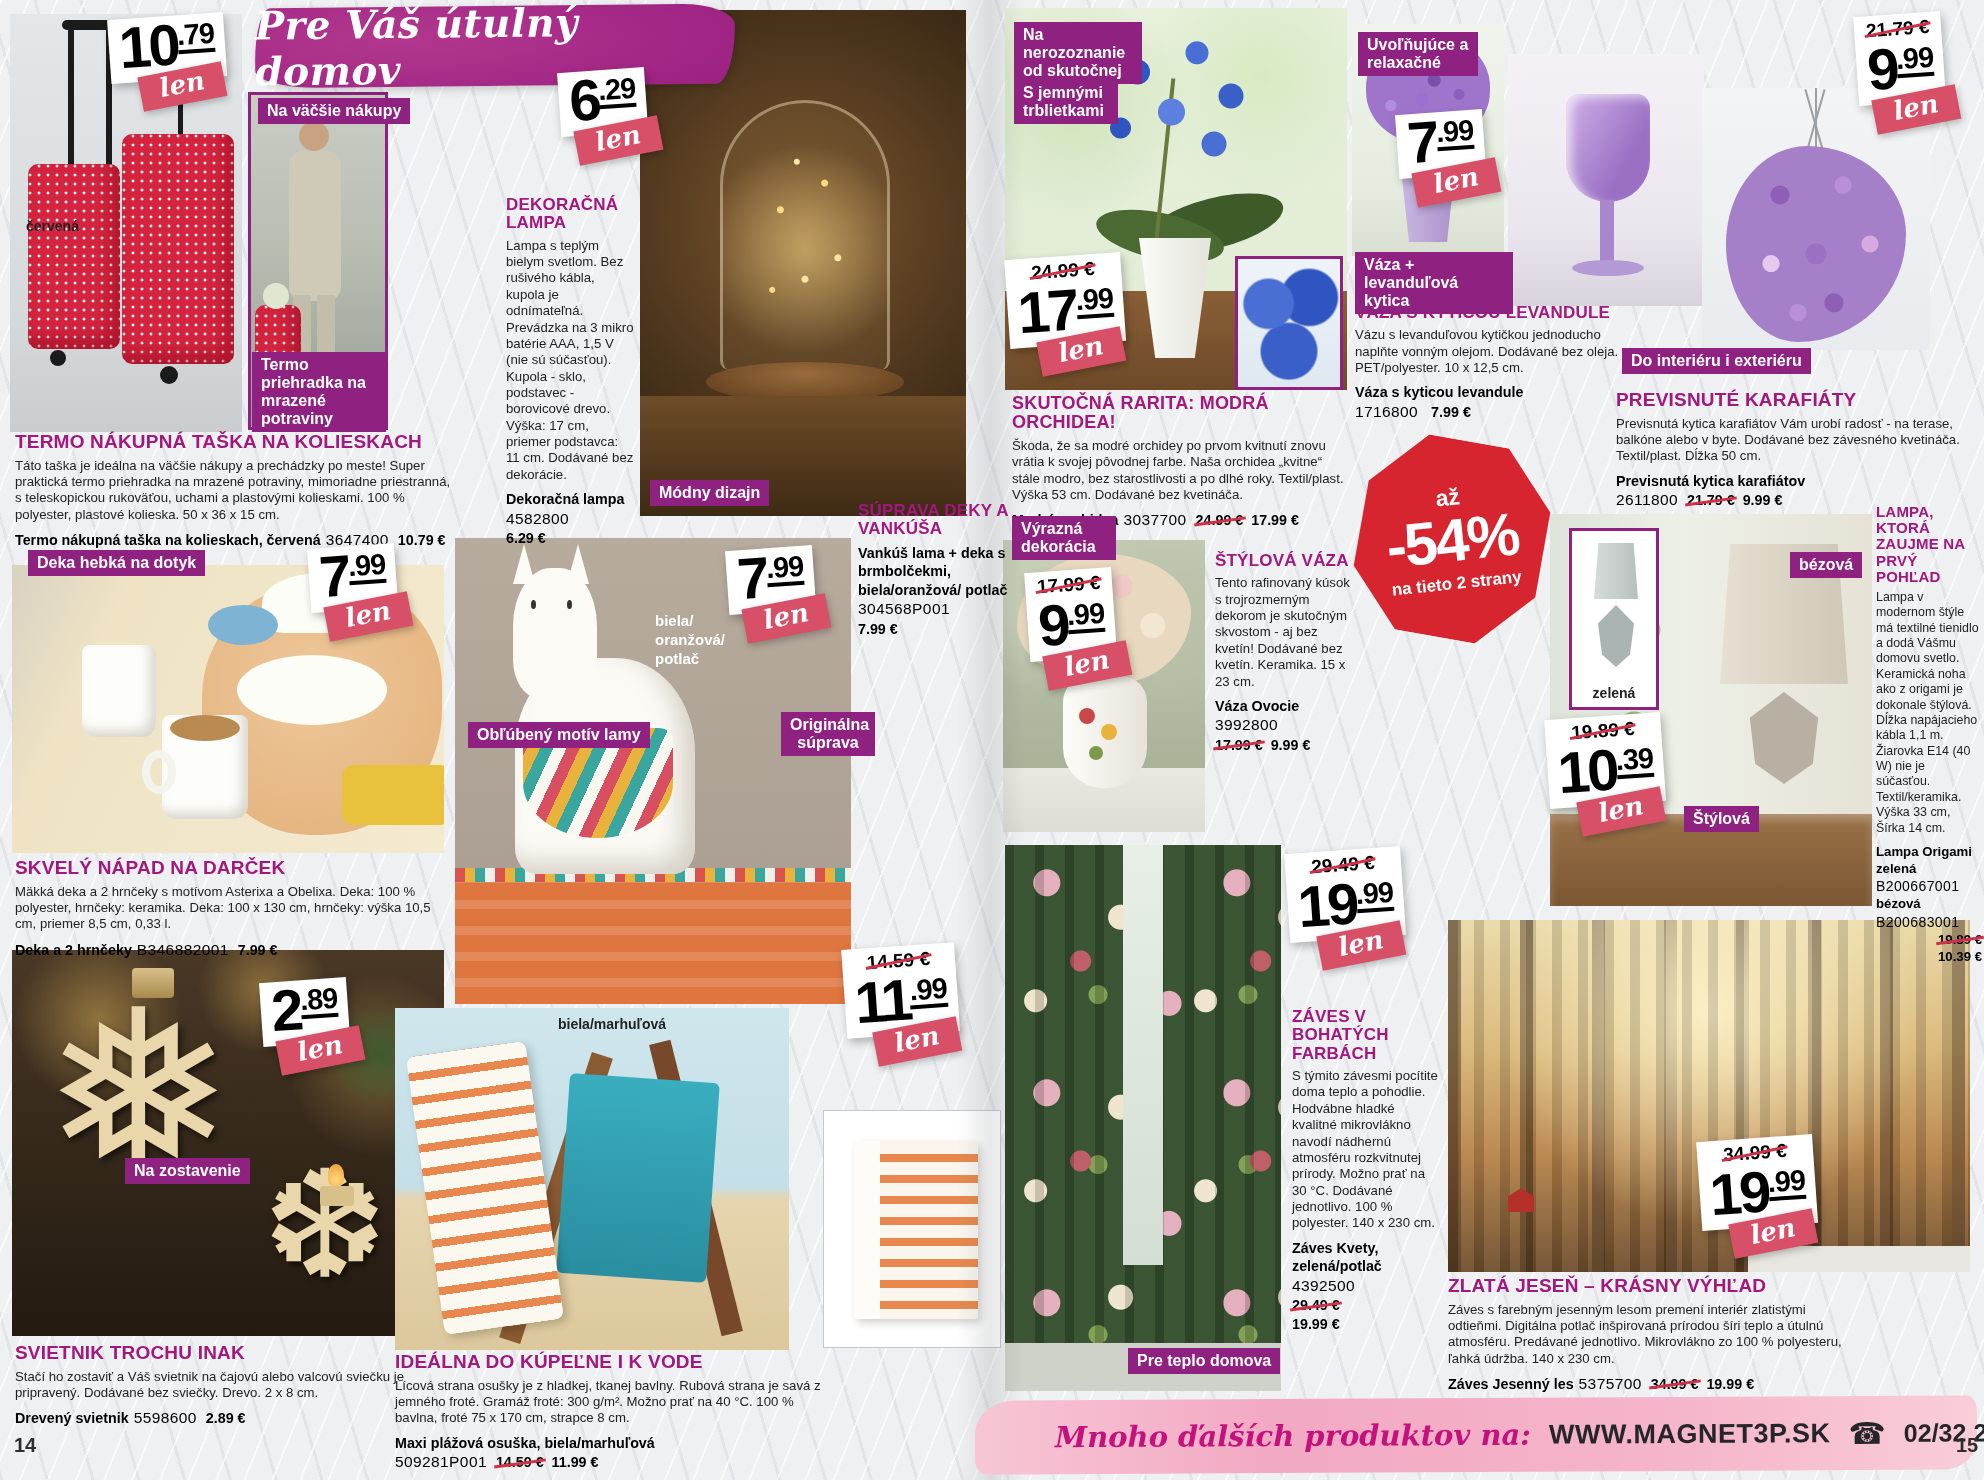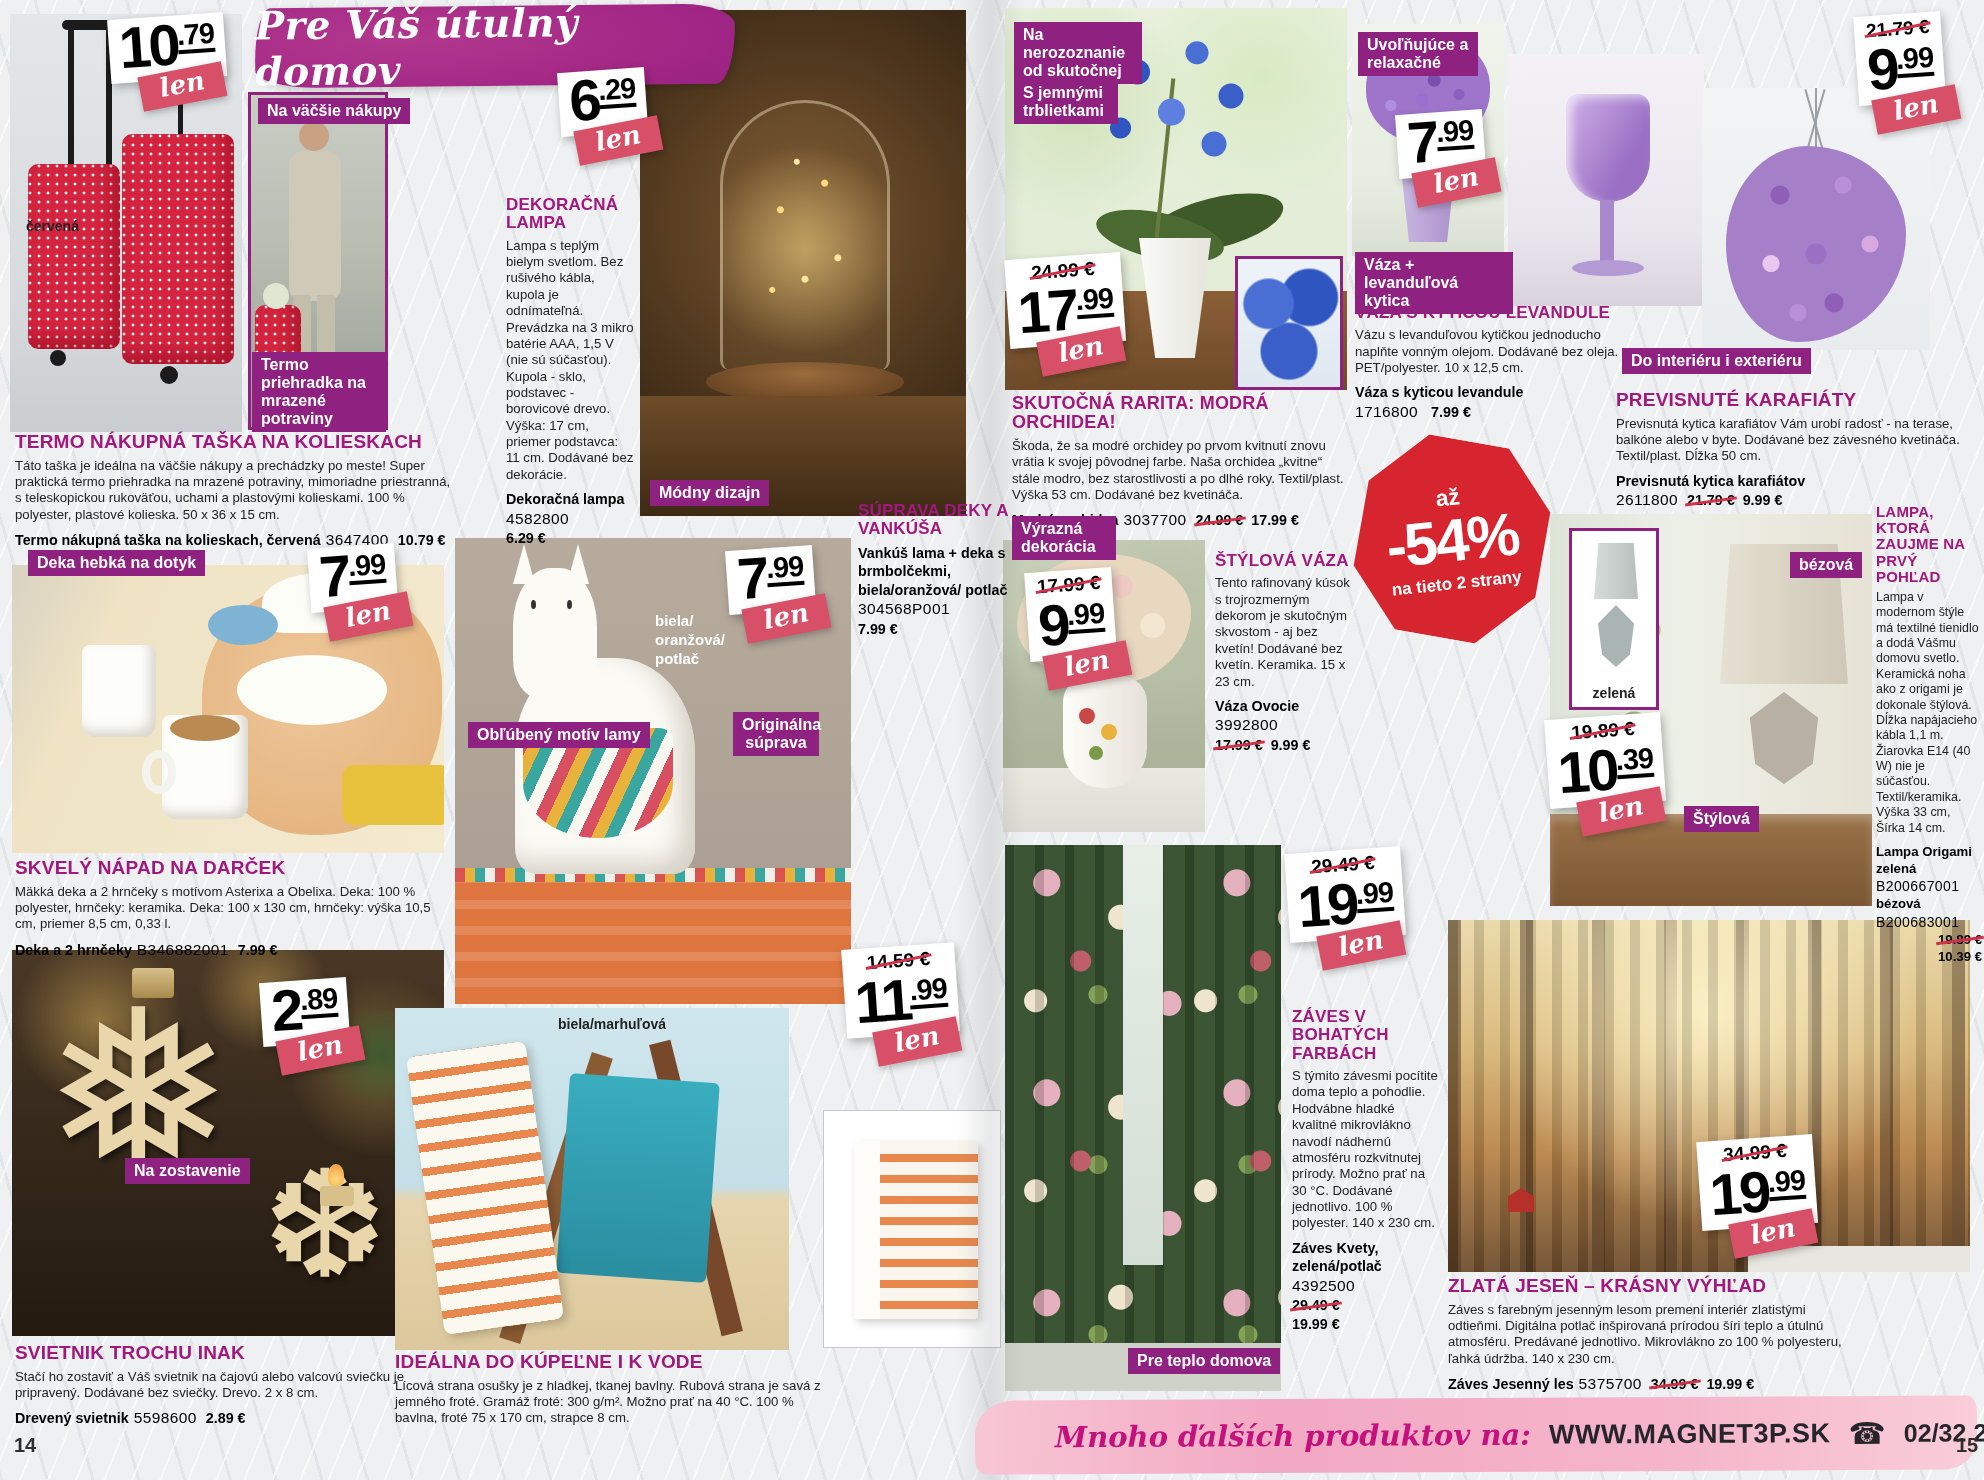--- a/index.html
+++ b/index.html
@@ -234,21 +234,21 @@
     <div class="shape" style="left:112px;top:62px;width:5px;height:9px;border-radius:50%;background:#333"></div>
     <div class="shape" style="left:68px;top:190px;width:150px;height:110px;border-radius:10% 10% 50% 50%;background:repeating-linear-gradient(115deg,#d94f62 0 12px,#e8b23c 12px 24px,#3aa6a0 24px 36px,#f8f8f0 36px 48px)"></div>
   </div>
   <div class="lbl prelabel" style="left:655px;top:612px;color:#fff;font-size:15px;line-height:1.25">biela/
 oranžová/
 potlač</div>
   <div class="splash" style="left:716px;top:548px">
     <div class="spbox"><span class="eur">7</span><span class="cent">.99</span></div>
     <div><span class="len">len</span></div>
   </div>
-  <div class="tag" style="left:733px;top:712px;width:86px;text-align:center">Originálna súprava</div>
+  <div class="tag" style="left:781px;top:712px;width:94px;text-align:center">Originálna súprava</div>
   <div class="tag" style="left:468px;top:722px">Obľúbený motív lamy</div>
   <div class="col sm" style="left:858px;top:502px;width:152px">
     <div class="t">SÚPRAVA DEKY A VANKÚŠA</div>
     <div class="o"><span>Vankúš lama + deka s brmbolčekmi, biela/oranžová/ potlač</span><br><span class="code" style="margin:0">304568P001</span><br><span>7.99 €</span></div>
   </div>
 
   <div class="ph ph-chair" style="left:395px;top:1008px;width:394px;height:342px">
     <div class="shape" style="left:150px;top:40px;width:22px;height:300px;background:#8a5a33;transform:rotate(18deg)"></div>
     <div class="shape" style="left:290px;top:30px;width:22px;height:300px;background:#77492a;transform:rotate(-14deg)"></div>
     <div class="shape" style="left:168px;top:70px;width:150px;height:200px;background:linear-gradient(180deg,#39aebf,#2a8da0);transform:rotate(4deg);border-radius:6px"></div>
@@ -259,20 +259,21 @@
     <div class="shape towelstripes" style="left:30px;top:30px;width:124px;height:178px;border-radius:4px;box-shadow:3px 4px 8px rgba(0,0,0,.18)"></div>
     <div class="shape" style="left:30px;top:30px;width:26px;height:178px;background:#fdfcf8"></div>
   </div>
   <div class="splash" style="left:845px;top:946px">
     <div class="spbox"><div class="spold strike">14.59 €</div><div><span class="eur">11</span><span class="cent">.99</span></div></div>
     <div><span class="len">len</span></div>
   </div>
   <div class="col" style="left:395px;top:1352px;width:434px">
     <div class="t">IDEÁLNA DO KÚPEĽNE I K VODE</div>
     <div class="b">Lícová strana osušky je z hladkej, tkanej bavlny. Rubová strana je savá z jemného froté. Gramáž froté: 300 g/m². Možno prať na 40 °C. 100 % bavlna, froté 75 x 170 cm, strapce 8 cm.</div>
+    <div class="o"><span>Maxi plážová osuška, biela/marhuľová</span><br><span class="code" style="margin-left:0">509281P001</span> <span class="strike">14.59 €</span>&nbsp; <span>11.99 €</span></div>
   </div>
 
   <div class="ph ph-orchid" style="left:1005px;top:8px;width:342px;height:382px">
     <div class="shape" style="left:140px;top:190px;width:140px;height:50px;border-radius:50%;background:#3e5a28;transform:rotate(-14deg)"></div>
     <div class="shape" style="left:90px;top:205px;width:130px;height:46px;border-radius:50%;background:#4a6a32;transform:rotate(12deg)"></div>
     <div class="shape" style="left:158px;top:70px;width:4px;height:160px;background:#6a7a3e;transform:rotate(6deg)"></div>
     <div class="shape bluebloom" style="left:90px;top:16px;width:170px;height:160px"></div>
     <div class="shape" style="left:125px;top:230px;width:90px;height:120px;background:linear-gradient(90deg,#fdfdfa,#e2e2da);clip-path:polygon(10% 0,90% 0,72% 100%,28% 100%)"></div>
   </div>
   <div class="tag" style="left:1014px;top:22px;width:128px">Na nerozoznanie od skutočnej</div>

